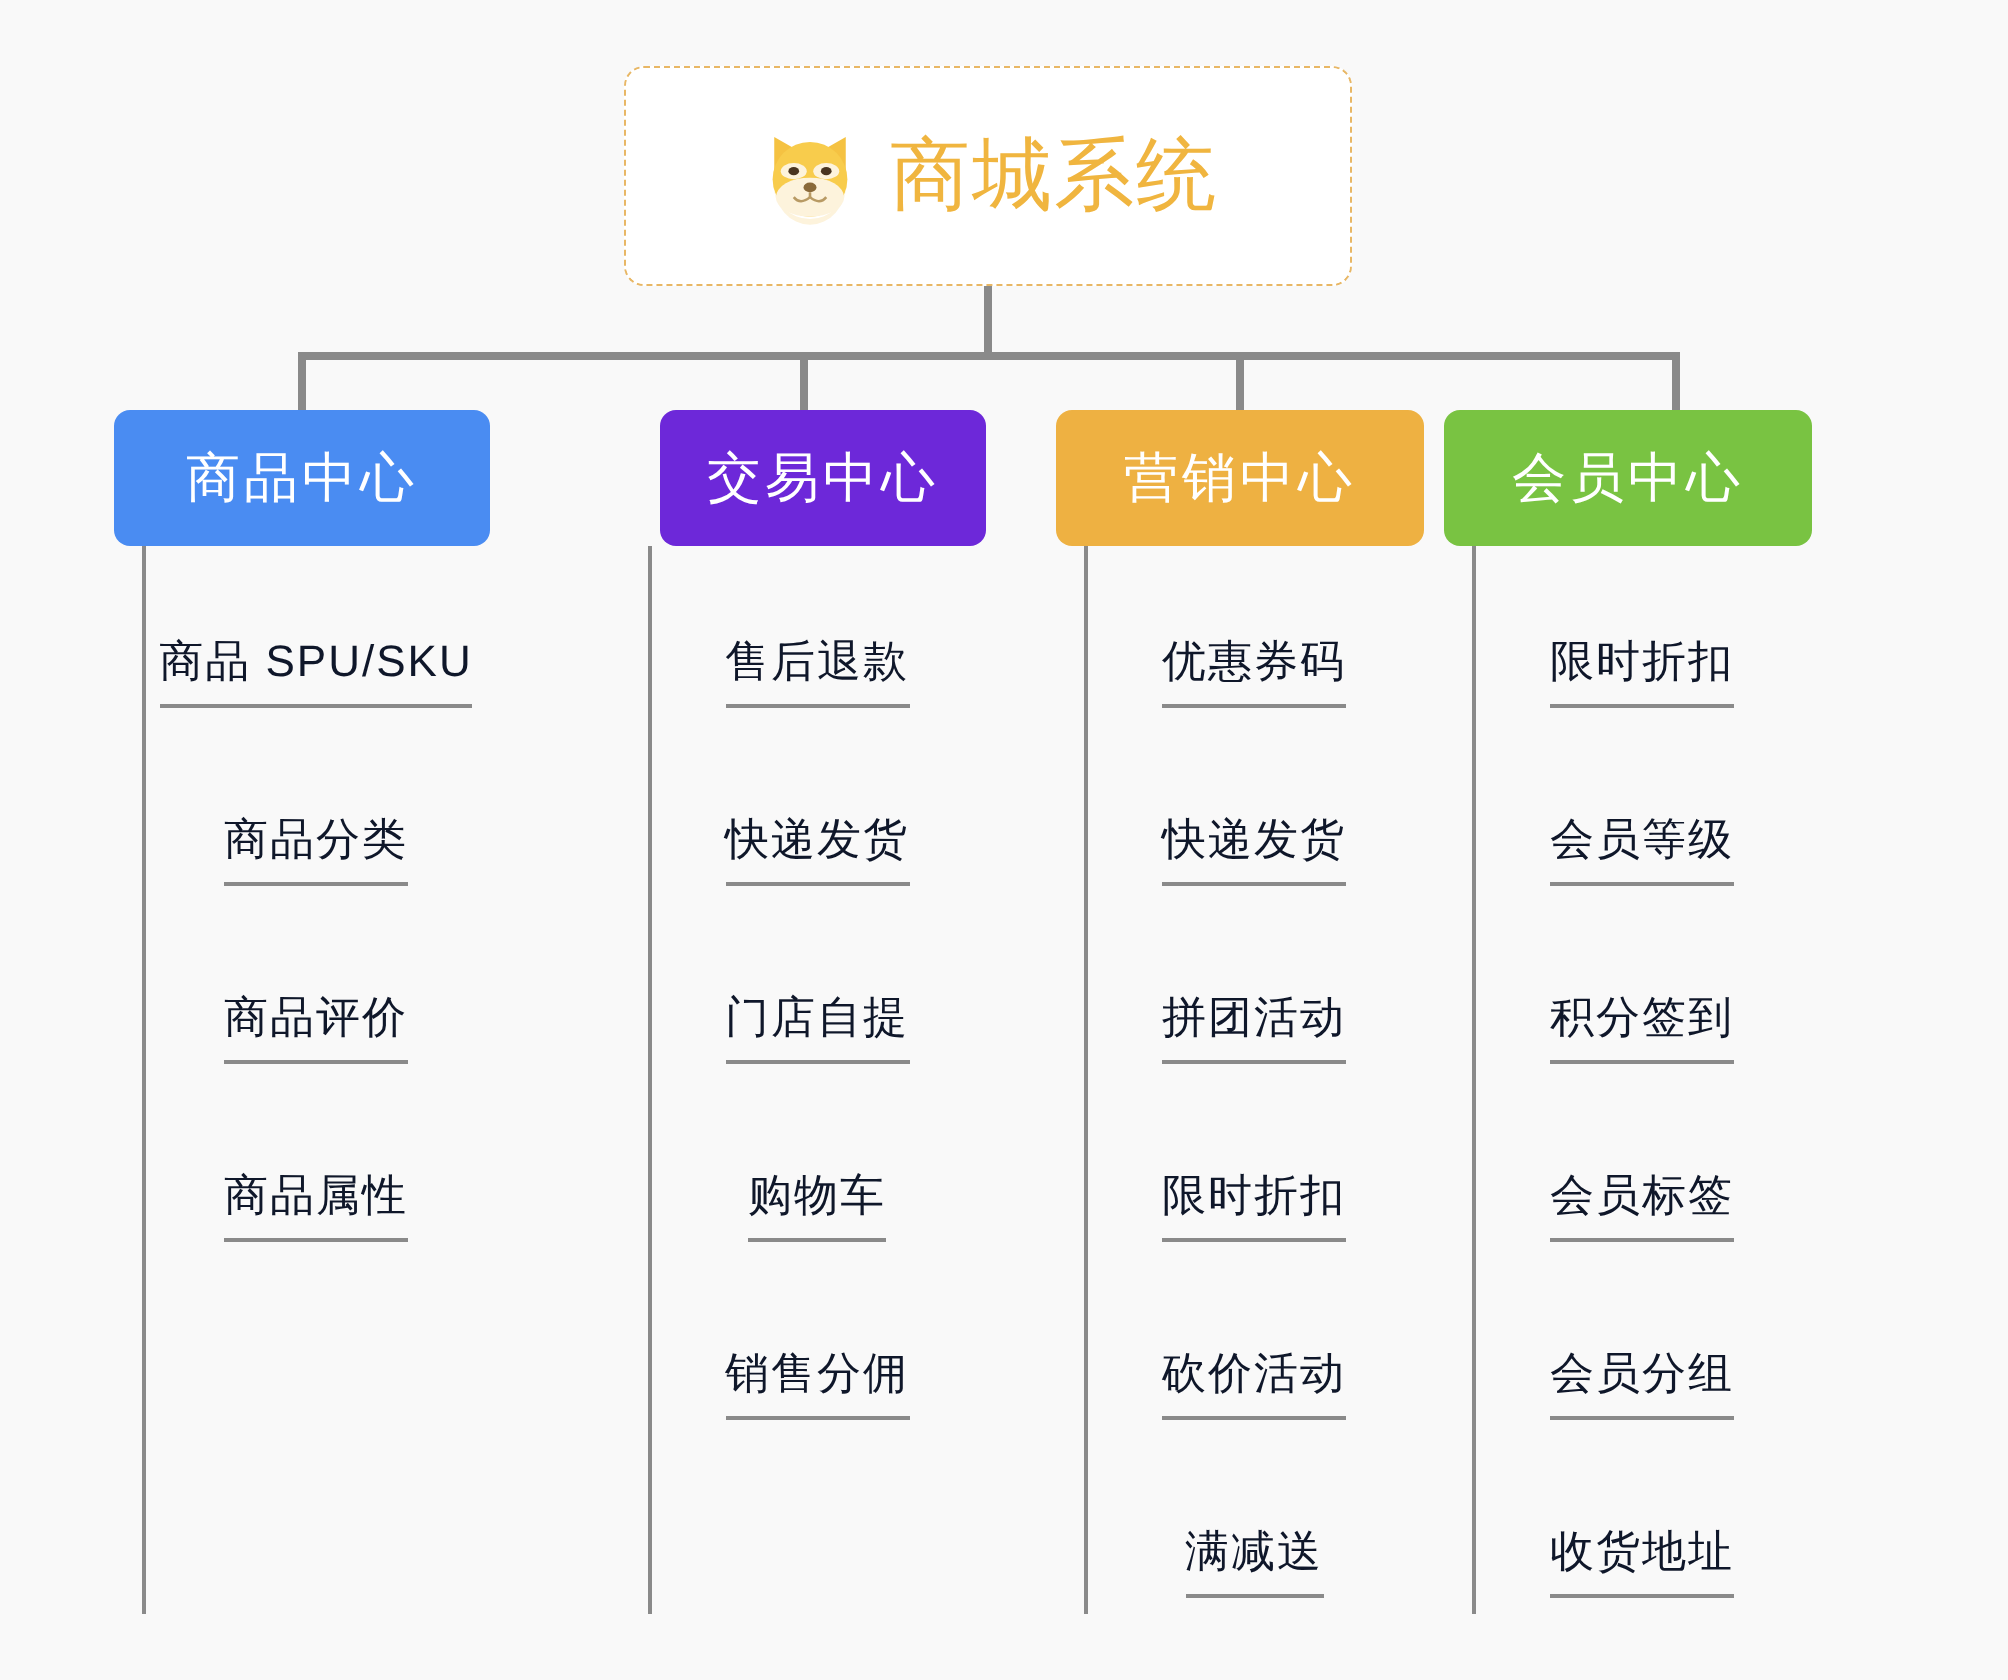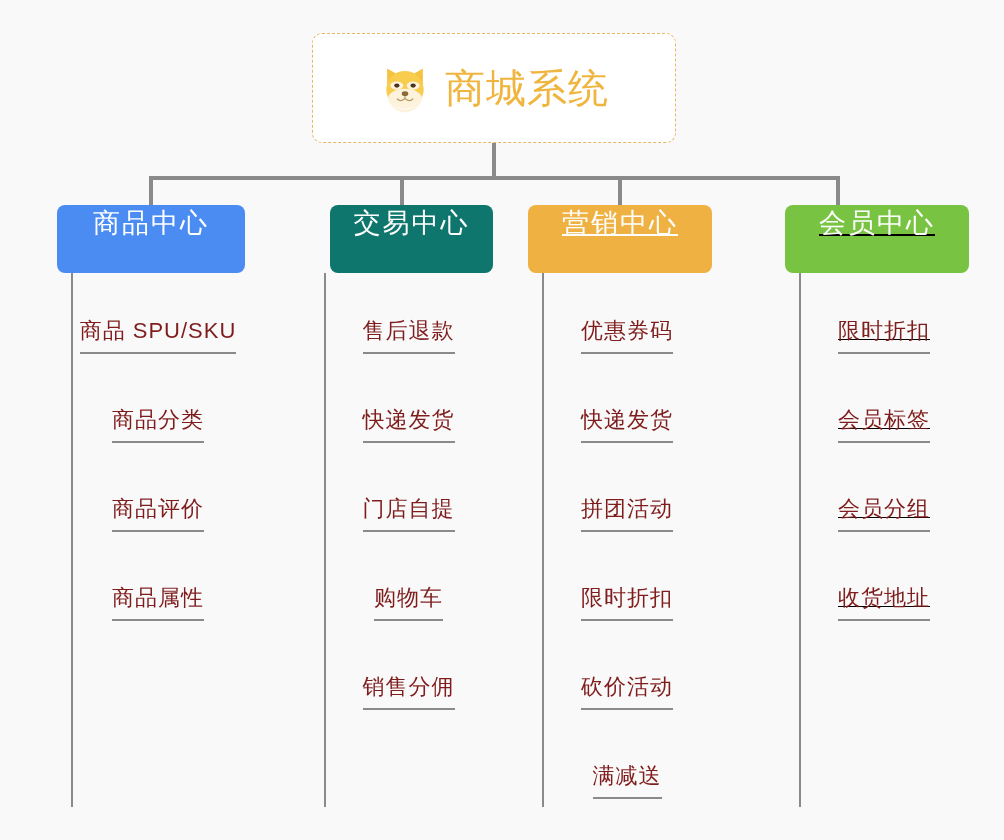--- a/index.html
+++ b/index.html
@@ -60,20 +60,21 @@
 
   
   .column {
     position: absolute;
     top: 205px;
   }
   .cat-box {
     height: 68px;
     border-radius: 8px;
     display: flex;
+    align-items: center;
     justify-content: center;
     color: #ffffff;
     font-size: 27px;
     letter-spacing: 2px;
     box-sizing: border-box;
   }
   .items {
     position: relative;
     margin-top: 0;
     padding-left: 14px;
@@ -95,34 +96,34 @@
     justify-content: center;
   }
   .item-inner {
     display: inline-block;
     border-bottom: 2px solid #8a8a8a;
     padding: 0 0 6px 0;
     margin-bottom: 8px;
   }
   .item-label {
     font-size: 22px;
-    color: #7f1d1d;
+    color: #0f172a;
     white-space: nowrap;
     letter-spacing: 1px;
   }
 
   
   #col-0 { left: 57px;  width: 188px; }
   #col-1 { left: 310px; width: 183px; }
   #col-2 { left: 528px; width: 184px; }
-  #col-3 { left: 785px; width: 184px; text-decoration: underline; }
+  #col-3 { left: 722px; width: 184px; }
 
   #col-0 .cat-box { background: #4a8cf2; }
-  #col-1 .cat-box { background: #0f766e; margin-left: 20px; }
-  #col-2 .cat-box { background: #eeb142; text-decoration: underline; }
+  #col-1 .cat-box { background: #6d28d9; margin-left: 20px; }
+  #col-2 .cat-box { background: #eeb142; }
   #col-3 .cat-box { background: #79c342; }
 </style>
 </head>
 <body>
 
 <div id="canvas">
 
   <div class="root-node">
     <svg class="root-icon" viewBox="0 0 64 64">
 
@@ -233,20 +234,26 @@
   <div class="column" id="col-3">
     <div class="cat-box">
       <span>会员中心</span>
     </div>
     <div class="items">
       <div class="spine" style="height:534px;"></div>
       <div class="item">
           <span class="item-inner"><span class="item-label">限时折扣</span></span>
         </div>
       <div class="item">
+          <span class="item-inner"><span class="item-label">会员等级</span></span>
+        </div>
+      <div class="item">
+          <span class="item-inner"><span class="item-label">积分签到</span></span>
+        </div>
+      <div class="item">
           <span class="item-inner"><span class="item-label">会员标签</span></span>
         </div>
       <div class="item">
           <span class="item-inner"><span class="item-label">会员分组</span></span>
         </div>
       <div class="item">
           <span class="item-inner"><span class="item-label">收货地址</span></span>
         </div>
     </div>
   </div>

